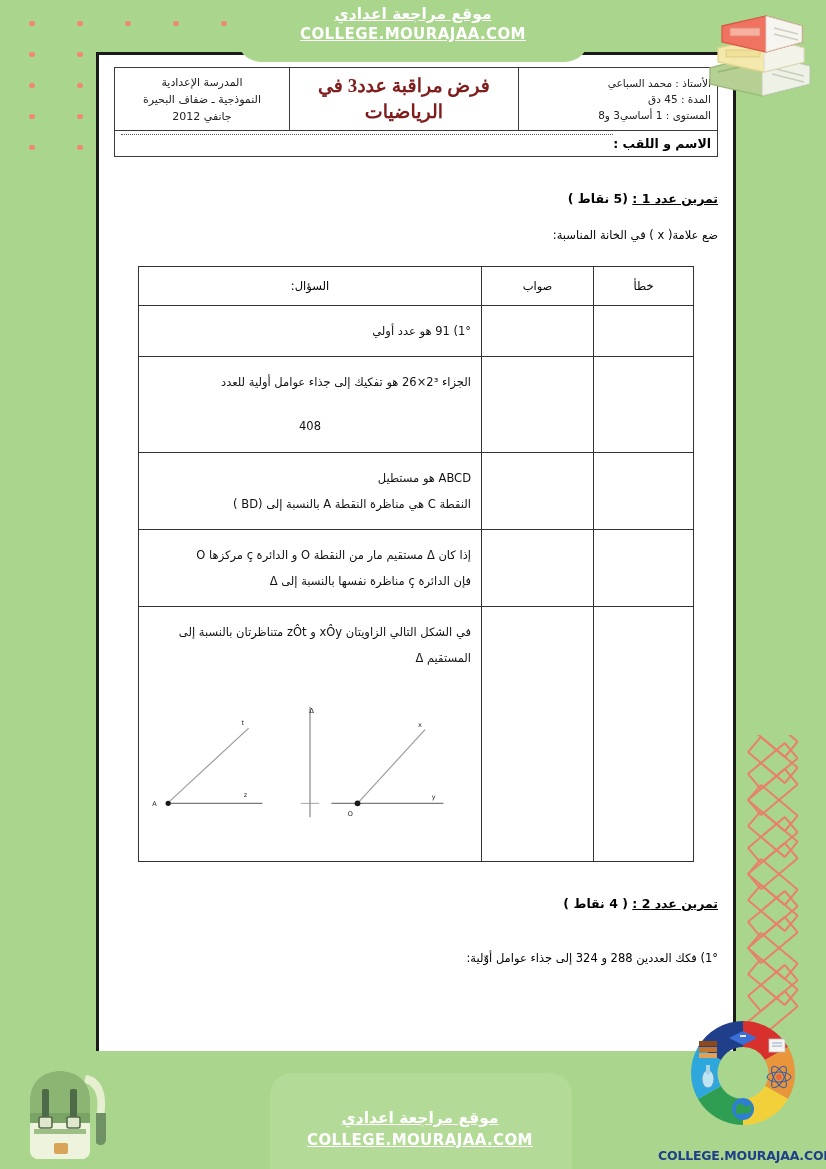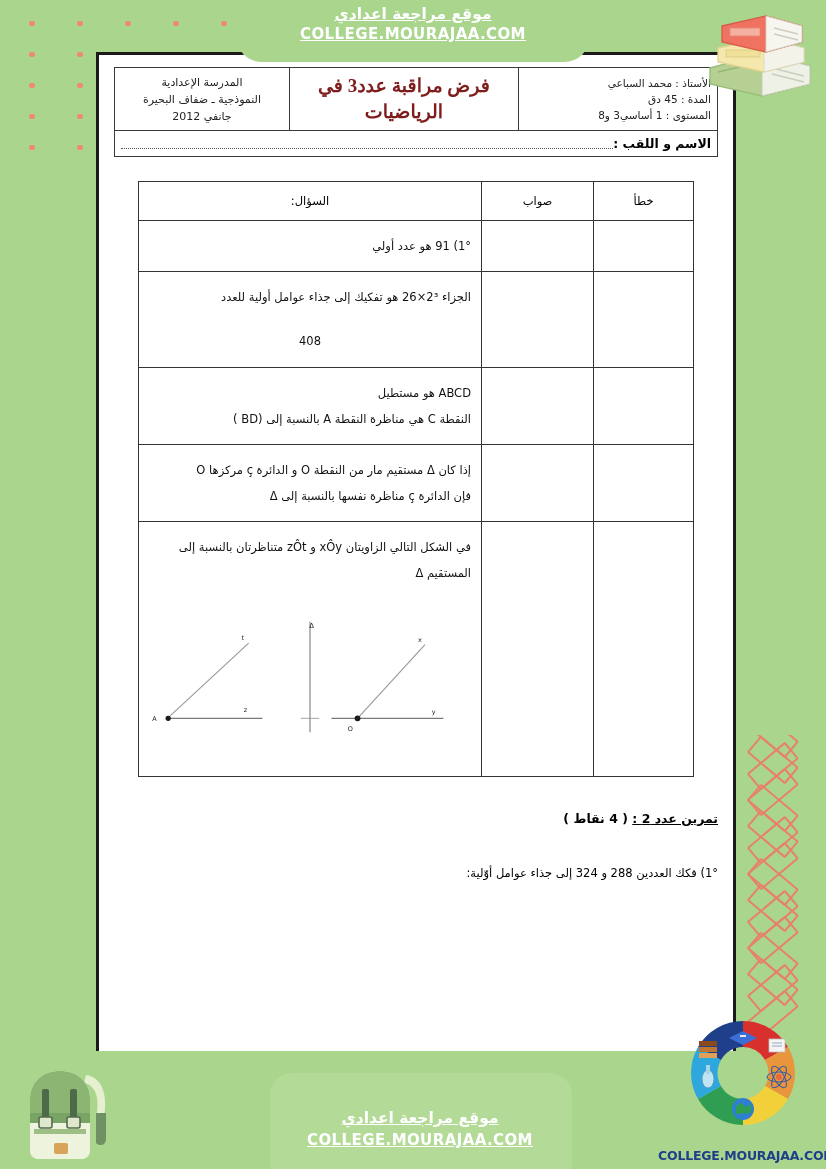--- a/index.html
+++ b/index.html
@@ -175,21 +175,21 @@
     direction: rtl;
   }
   .cell-teacher div { text-align: right; }
   .name-row td {
     padding: 6px 8px 10px 8px;
     font-size: 12.5px;
     font-weight: bold;
   }
   .name-line {
     display: flex;
-    align-items: flex-end;
+    align-items: flex-start;
     gap: 0;
   }
   .name-label { white-space: nowrap; }
   .name-dots {
     flex: 1;
     border-bottom: 1px dotted #555;
     position: relative;
     top: -2px;
   }
 
@@ -389,20 +389,27 @@
         <td colspan="3">
           <div class="name-line">
             <span class="name-label">الاسم و اللقب :</span>
             <span class="name-dots"></span>
           </div>
         </td>
       </tr>
     </tbody>
       </table>
 
+    <div class="ex-block">
+      <div class="ex-title">
+        <span class="u">تمرين عدد 1 :</span>
+        <span>(5 نقاط )</span>
+      </div>
+      <div class="ex-sub">ضع علامة( x ) في الخانة المناسبة:</div>
+    </div>
 
     <table class="tf-table">
       <tbody>
           <tr class="tf-head">
         <td class="col-wrong">خطأ</td>
         <td class="col-right">صواب</td>
         <td class="col-q">السؤال:</td>
       </tr>
 
       <tr class="r1">

